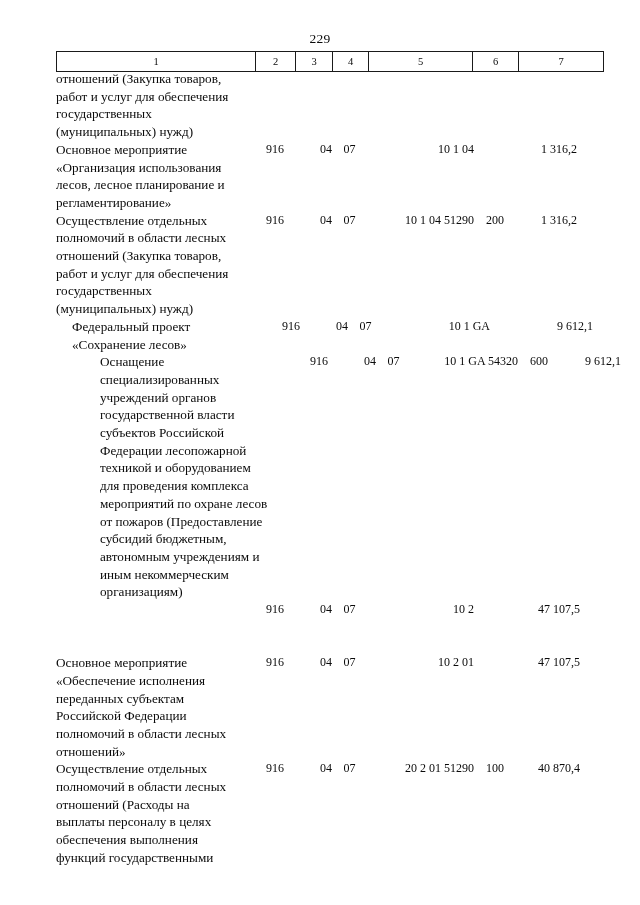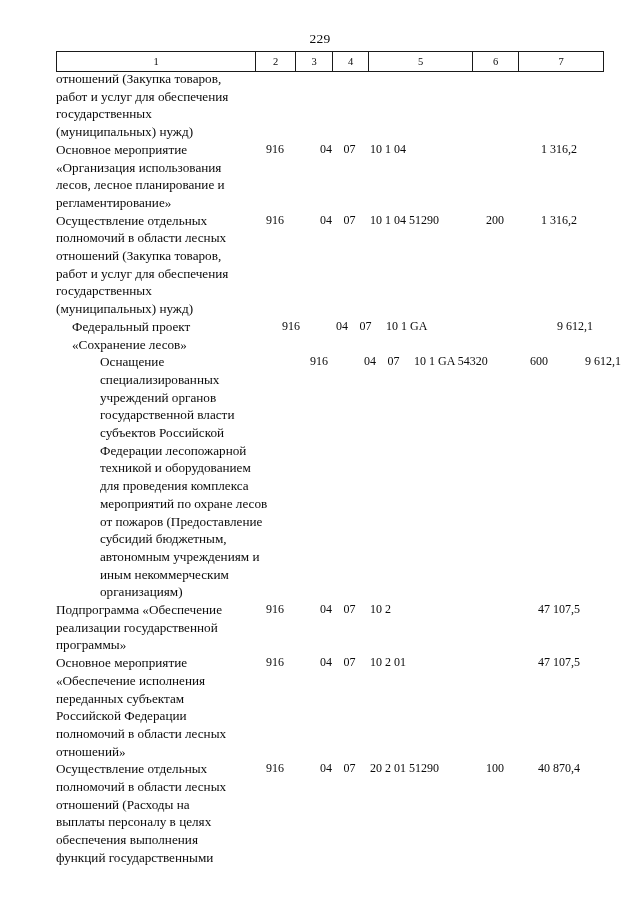--- a/index.html
+++ b/index.html
@@ -86,21 +86,21 @@
   .num {
     position: absolute;
     top: 0;
     font-size: 12px;
     line-height: 17.7px;
     text-align: center;
   }
   .c2 { left: 255px; width: 40px; }
   .c3 { left: 295px; width: 37px; text-align: right; }
   .c4 { left: 331px; width: 37px; }
-  .c5 { left: 370px; width: 104px; text-align: left; }
+  .c5 { left: 370px; width: 104px; text-align: right; }
   .c6 { left: 472px; width: 46px; text-align: center; }
   .c7 { left: 514px; width: 90px; text-align: center; }
 </style>
 </head>
 <body>
 
 <div class="page">
 
   <div class="page-number">229</div>
 
@@ -179,23 +179,20 @@
 иным некоммерческим
 организациям)</div>
         <div class="num c2">916</div>
         <div class="num c3">04</div>
         <div class="num c4">07</div>
         <div class="num c5">10 1 GA 54320</div>
         <div class="num c6">600</div>
         <div class="num c7">9 612,1</div>
       </div>
       <div class="row" style="position: absolute; left: 0px; top: 531px; height: 53.1px;">
-        <div class="c1">Подпрограмма «Обеспечение
-реализации государственной
-программы»</div>
         <div class="num c2">916</div>
         <div class="num c3">04</div>
         <div class="num c4">07</div>
         <div class="num c5">10 2</div>
         <div class="num c6"></div>
         <div class="num c7">47 107,5</div>
       </div>
       <div class="row" style="position: absolute; left: 0px; top: 584.1px; height: 106.2px;">
         <div class="c1">Основное мероприятие
 «Обеспечение исполнения

